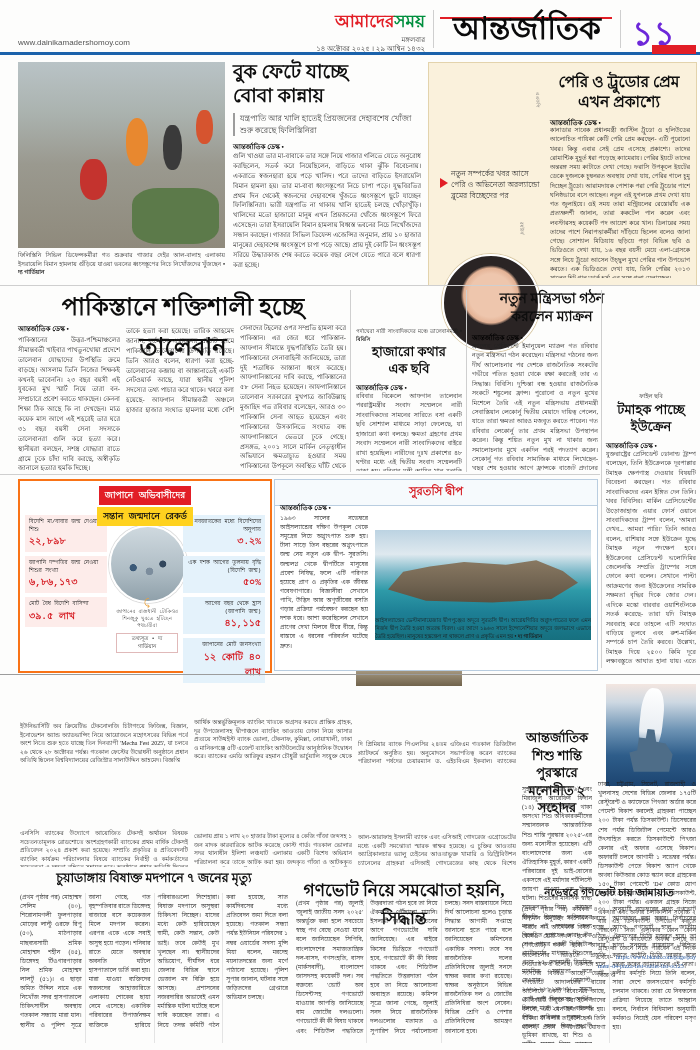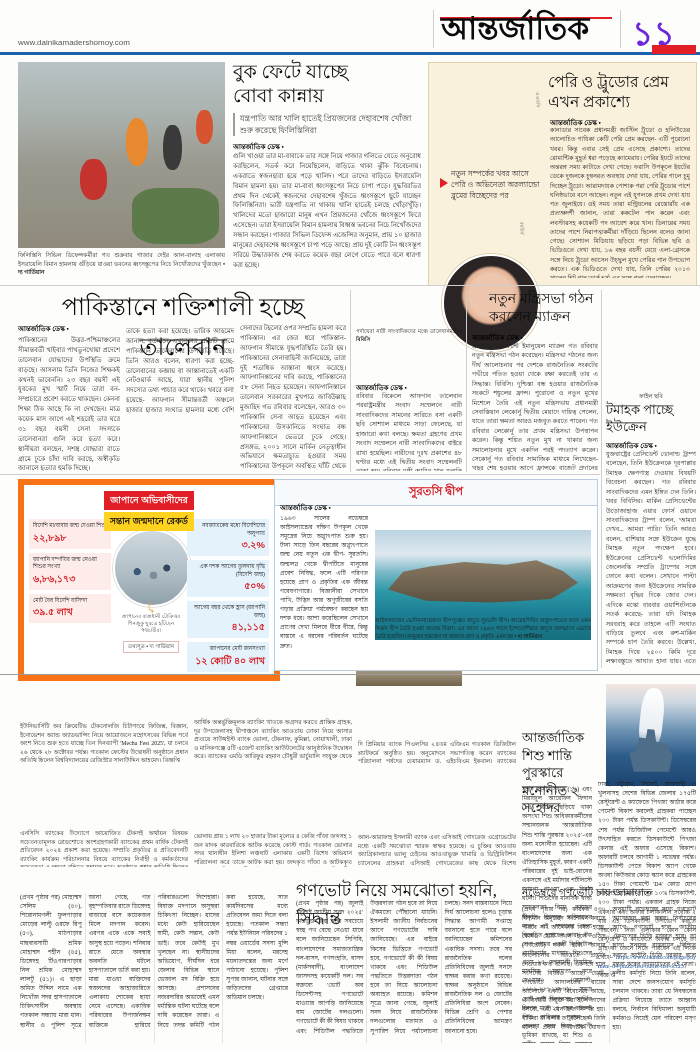--- a/index.html
+++ b/index.html
@@ -1,24 +1,24 @@
 <!DOCTYPE html>
 <html><head>
 <meta charset="utf-8">
 <style>
   html,body{margin:0;padding:0;background:#e9e9e9}
   .page{position:relative;width:700px;height:1050px;margin:0 auto;background:#fdfdfc;
         font-family:"Liberation Serif","DejaVu Serif",serif;color:#1a1a1a;overflow:hidden}
   .abs{position:absolute}
-  .ctr{}
+  .ctr{text-align:center}
   .body{font-size:6.5px;line-height:1.52;text-align:justify;color:#222;overflow:hidden}
   .byline{font-weight:bold;font-size:6.8px;color:#000}
   .cap{font-size:5.9px;line-height:1.45;color:#1c1c1c;text-align:justify;overflow:hidden}
   .cap b{font-weight:bold}
-  .hl{font-weight:normal;color:#0d0d0d;font-family:"Liberation Serif",serif}
+  .hl{font-weight:bold;color:#0d0d0d;font-family:"Liberation Serif",serif}
   .c2{column-count:2;column-gap:7px;column-rule:1px solid #e4e4e4}
   .c3{column-count:3;column-gap:7px;column-rule:1px solid #e4e4e4}
   .c4{column-count:4;column-gap:7px;column-rule:1px solid #e4e4e4}
   .vr{width:1px;background:#cfcfcf}
   .hr{height:1px;background:#cfcfcf}
   
   .url{font-family:"Liberation Sans",sans-serif;font-size:8px;color:#555}
   .logo{font-weight:bold;font-size:17px;letter-spacing:0}
   .logo .red{color:#e21e26}.logo .grn{color:#008f3e}
   .mdate{font-size:7px;color:#333;text-align:right;line-height:1.35}
@@ -43,21 +43,21 @@
   .ph-tali{background:linear-gradient(180deg,#c9c2b2 0%,#a89a82 55%,#70634c 100%)}
   
   .featbox{background:#faf1dc;border:1px solid #e3d3ac}
   .pull{font-size:7.6px;line-height:1.45;color:#333;font-family:"Liberation Sans",sans-serif}
   .tri{width:0;height:0;border-top:5px solid transparent;border-bottom:5px solid transparent;border-left:8px solid #e21e26}
   .vcredit{position:absolute;font-size:4.8px;color:#777;transform:rotate(90deg);transform-origin:left top;font-family:"Liberation Sans",sans-serif}
   
   .inset{border:1px solid #e8c9a2;background:#fbe9d2;display:flex}
   .inset-cap{font-weight:bold;color:#8a1a12;font-size:8.6px;line-height:1.45;padding:4px 5px;text-align:center}
   
-  .info{background:#fff;border:6px solid #f97316;font-family:Liberation Sans, sans-serif}
+  .info{background:#fff;border:2px solid #f97316;font-family:Liberation Mono, monospace}
   .badge-red{background:#e21e26;color:#fff;font-weight:bold;font-size:9px;padding:2px 6px;display:inline-block}
   .badge-yel{background:#ffd21f;color:#111;font-weight:bold;font-size:9px;padding:2px 6px;display:inline-block}
   .stat{padding:3px 4px;margin-bottom:4px}
   .stat .lb{font-size:5.6px;line-height:1.35;color:#222}
   .stat .vl{font-size:9.5px;font-weight:bold;color:#d61c23;margin-top:1px}
   .stat-l{background:#fdecea;text-align:left}
   .stat-r{background:#e4f2fb;text-align:right}
   .jp-circ{border-radius:50%;background:
      radial-gradient(circle at 30% 55%,#3c5a78 0 5%,transparent 6%),
      radial-gradient(circle at 52% 60%,#7c8d9d 0 6%,transparent 7%),
@@ -73,23 +73,28 @@
   .lifecirc{border-radius:50%;background:#4a93b8;color:#fff;display:flex;align-items:center;justify-content:center;
      text-align:center;font-weight:bold;font-size:10px;line-height:1.3;border:3px solid #fff;box-shadow:0 0 0 1px #cdddea}
   a.fake{color:#1a4f9c;text-decoration:none;word-break:break-all}
 </style>
 </head>
 <body>
 
 <div class="page">
 
   <div class="abs url" style="left:18px;top:38px">www.dainikamadershomoy.com</div>
+  <div class="abs" style="left:300px;top:8px;width:125px;text-align:right">
+    <div class="logo"><span class="red">আমাদের</span><span class="grn">সময়</span></div>
+    <div class="mdate">মঙ্গলবার</div>
+    <div class="mdate">১৪ অক্টোবর ২০২৫ । ২৯ আশ্বিন ১৪৩২</div>
+  </div>
   <div class="abs vr" style="left:433px;top:10px;height:38px"></div>
   <div class="abs redline" style="left:440px;top:17px;width:172px"></div>
-  <div class="abs section-title" style="left:441px;top:13px;width:172px;">আন্তর্জাতিক</div>
+  <div class="abs section-title" style="left:441px;top:13px;width:172px;text-align:center">আন্তর্জাতিক</div>
   <div class="abs vr" style="left:620px;top:10px;height:38px"></div>
   <div class="abs pageno" style="left:632px;top:8px">১১</div>
   <div class="abs bluebar" style="left:0;top:52px;width:700px;height:3px"></div>
   <div class="abs redbar" style="left:652px;top:45px;width:44px;height:9px"></div>
 
   <div class="abs ph ph-rubble" style="left:18px;top:62px;width:207px;height:186px">
     <div class="blob" style="left:52%;top:30%;width:11%;height:26%;background:#e8882f"></div>
     <div class="blob" style="left:30%;top:52%;width:13%;height:22%;background:#c4332e"></div>
     <div class="blob" style="left:70%;top:34%;width:9%;height:24%;background:#3a3a3a"></div>
     <div class="blob" style="left:86%;top:26%;width:8%;height:18%;background:#d6542f"></div>
@@ -137,20 +142,24 @@
     <div class="body" style="height:88px;margin-top:3px">তাকে হত্যা করা হয়েছে। তারিক আহমেদ জানান, বর্তমানে এখানকার প্রতিটি গ্রামে পাকিস্তানি তালেবানের উপস্থিতি রয়েছে। তিনি আরও বলেন, ধারণা করা হচ্ছে- তালেবানের কব্জায় বা আস্তানাতেই একটি নেটওয়ার্ক আছে, যারা স্থানীয় পুলিশ সদস্যের তথ্য পাচার করে থাকে। খবরে বলা হয়েছে- আফগান সীমান্তবর্তী অঞ্চলে হাজার হাজার সংঘাত হামলার মধ্যে বেশি ভারী তালেবান করে থাকে। এদের তৎপরতা বৃদ্ধির কারণে নিরাপত্তা পরিস্থিতি মারাত্মক বিঘ্ন হচ্ছে, যা পাকিস্তানের জাতীয় নিরাপত্তাকেও ঝুঁকির মুখে ঠেলে দিচ্ছে।</div>
   </div>
   <div class="abs body" style="left:240px;top:323px;width:106px;height:148px">সেনাদের টহলের ওপর সম্প্রতি হামলা করে পাকিস্তান। এর জের ধরে পাকিস্তান-আফগান সীমান্তে যুদ্ধপরিস্থিতি তৈরি হয়। পাকিস্তানের সেনাবাহিনী জানিয়েছে, তারা দুই শতাধিক আস্তানা ধ্বংস করেছে। আফগানিস্তানের দাবি করছে, পাকিস্তানের ৫৮ সেনা নিহত হয়েছেন। আফগানিস্তানে তালেবান সরকারের মুখপাত্র জাবিউল্লাহ মুজাহিদ গত রবিবার বলেছেন, আরও ৩০ পাকিস্তানি সেনা আহত হয়েছেন এবং পাকিস্তানের উসকানিতে সংঘাত বন্ধ আফগানিস্তানে ভেতরে ঢুকে গেছে। প্রসঙ্গত, ২০০১ সালে মার্কিন নেতৃত্বাধীন অভিযানে ক্ষমতাচ্যুত হওয়ার সময় পাকিস্তানের উপকূলে অবস্থিত ঘাঁটি থেকে টিটিপির উত্থান দেখা যায়। বর্তমানে টিটিপির প্রায় ৫০ হাজার সদস্য রয়েছে, যারা খাইবার পাখতুনখোয়ার বড় অঞ্চল নিয়ন্ত্রণ করে থাকে।</div>
 
   <div class="abs vr" style="left:350px;top:290px;height:182px"></div>
   <div class="abs ph ph-tali" style="left:356px;top:290px;width:106px;height:36px"></div>
   <div class="abs cap" style="left:356px;top:328px;width:106px;font-size:5.4px">
     <span>পর্দাঘেরা নারী সাংবাদিকদের মঞ্চে তালেবানমন্ত্রী</span>
     <b>• বিবিসি</b>
   </div>
+  <div class="abs hl ctr" style="left:356px;top:344px;width:106px;font-size:13px;line-height:1.3">
+    <div>হাজারো কথার</div>
+    <div>এক ছবি</div>
+  </div>
   <div class="abs byline" style="left:356px;top:382px">আন্তর্জাতিক ডেস্ক •</div>
   <div class="abs body" style="left:356px;top:391px;width:106px;height:80px;font-size:6.2px">রবিবার বিকেলে আফগান তালেবান পররাষ্ট্রমন্ত্রীর সংবাদ সম্মেলনে নারী সাংবাদিকদের সামনের সারিতে বসা একটি ছবি সোশ্যাল মাধ্যমে সাড়া ফেলেছে, যা হাজারো কথা বলছে। ক্ষমতা গ্রহণের প্রথম সংবাদ সম্মেলনে নারী সাংবাদিকদের বাইরে রাখা হয়েছিল। নারীদের দুঃখ প্রকাশের ৪৮ ঘণ্টার মধ্যে এই দ্বিতীয় সংবাদ সম্মেলনটি ডাকা হয়। রবিবার মন্ত্রী আমির খান মুত্তাকি বলেন, আগের সম্মেলনে নারী সাংবাদিকদের বাদ পড়াটি 'অনিচ্ছাকৃত' ছিল এবং তা 'উদ্দেশ্যমূলক' ছিল না।</div>
 
   <div class="abs vr" style="left:466px;top:290px;height:182px"></div>
   <div class="abs hl ctr" style="left:489px;top:290px;width:126px;font-size:14px;line-height:1.3">
     <div>নতুন মন্ত্রিসভা গঠন</div>
     <div>করলেন ম্যাক্রন</div>
   </div>
   <div class="abs byline" style="left:472px;top:332px">আন্তর্জাতিক ডেস্ক •</div>
   <div class="abs body" style="left:472px;top:341px;width:126px;height:130px;font-size:6.2px">ফ্রান্সের প্রেসিডেন্ট ইমানুয়েল ম্যাক্রন গত রবিবার নতুন মন্ত্রিসভা গঠন করেছেন। মন্ত্রিসভা গঠনের জন্য দীর্ঘ আলোচনার পর দেশকে রাজনৈতিক সংকটের গভীরে পতিত হওয়া থেকে রক্ষা করতেই তার এ সিদ্ধান্ত। বিবিসি। দুশ্চিন্তা বন্ধ হওয়ার রাজনৈতিক সংকটে শঙ্কুলের ফ্রান্স। পুরোনো ও নতুন মুখের মিশেলে তৈরি এই নতুন মন্ত্রিসভায় প্রধানমন্ত্রী সেবাস্তিয়ান লেকোর্নু দ্বিতীয় মেয়াদে দায়িত্ব পেলেন, যাতে তারা ক্ষমতা আরও মজবুত করতে পারেন। গত রবিবার লেকোর্নু তার প্রথম মন্ত্রিসভা উপস্থাপন করেন। কিন্তু শঙ্কিত নতুন মুখ না থাকার জন্য সমালোচনার মুখে একদিন পরই পদত্যাগ করেন। সেকোর্নু গত রবিবার সামাজিক মাধ্যমে লিখেছেন- 'বছর শেষ হওয়ার আগে ফ্রান্সকে বাজেট প্রদানের জন্য একটি মিশন-ভিত্তিক সরকার নিযুক্ত করা হয়েছে।' প্রেসিডেন্ট দপ্তরের প্রকাশিত তালিকা অনুযায়ী, জঁ-নোয়েল ব্যারোট পররাষ্ট্রমন্ত্রী হিসেবেই বহাল থাকছেন। তবে বিদায়ী অর্থমন্ত্রী রোলাঁ লেসকিউর অর্থনীতির দায়িত্ব পালন করবেন। আগামী বছরের বাজেটকে অগ্রাধিকার দেওয়া হবে। এই মন্ত্রিসভায় নতুন মুখও এসেছেন। প্যারিসের পুলিশ প্রধান লরেন্ত নুনেজ স্বরাষ্ট্রমন্ত্রীর দায়িত্ব গ্রহণ করেছেন।</div>
@@ -245,20 +254,21 @@
   <div class="abs cap" style="left:358px;top:833px;width:158px;height:34px">আল-আরাফাহ ইসলামী ব্যাংক এবং এসিআই গোদরেজ এগ্রোভেটের মধ্যে একটি সমঝোতা স্মারক স্বাক্ষর হয়েছে। এ চুক্তির আওতায় অ্যাগ্রিকালচার ভ্যালু চেইনের আওতাভুক্ত খামারি ও ডিস্ট্রিবিউশন চ্যানেলের গ্রাহকরা এসিআই গোদরেজের কাছ থেকে বিশেষ পরিষেবাসহ ব্যাংক থেকে নিরবচ্ছিন্ন অর্থায়ন সুবিধা পাবেন। গত রবিবার ব্যাংকের প্রধান কার্যালয়ে আয়োজিত এক অনুষ্ঠানে উভয় প্রতিষ্ঠানের ঊর্ধ্বতন কর্মকর্তারা নিজ নিজ প্রতিষ্ঠানের পক্ষে চুক্তি স্বাক্ষর করেন। বিজ্ঞপ্তি</div>
 
   <div class="abs hl ctr" style="left:522px;top:729px;width:70px;font-size:13px;line-height:1.35">আন্তর্জাতিক শিশু শান্তি পুরস্কারে মনোনীত ২ সহোদর</div>
   <div class="abs body" style="left:522px;top:785px;width:70px;height:258px;font-size:6px">সুহৃদ রহমান সুভদ্র (১৬) এবং মিরাজুল আরেফিন ফিদান (১৪) বিশ্বের ছড়িয়ে থাকা অসংখ্য শিশু অধিকারকর্মীদের সম্মানজনক 'আন্তর্জাতিক শিশু শান্তি পুরস্কার ২০২৫'-এর জন্য মনোনীত হয়েছেন। এটি বাংলাদেশের জন্য এক ঐতিহাসিক মুহূর্ত, কারণ একটি পরিবারের দুই ভাই-বোনের একসঙ্গে এই মর্যাদার শর্টলিস্টে জায়গা পাওয়া এক বিরল ঘটনা। শিশুদের মানসিক স্বাস্থ্য সচেতনতা নিয়ে কাজের স্বীকৃতি হিসেবে ভবিষ্যতের মতো এই সম্মানের জন্য বিবেচিত হয়েছেন তারা। 'টক শেপ' নামের একটি ডিজিটাল প্ল্যাটফর্মের মাধ্যমে শিশুদের প্রথম ২৫ দেশব্যাপী নিয়মিত মানসিক সহায়তা করে দেওয়ার (রেজাল্ট: ১৬৮৯-৮৮৮১৮৮৮)। সুভদ্র ছোট ভাই ফিদানসহ আর্থিক ফিদান মাত্র ১৪ বছর বয়সেই 'শিশু অধিকার সুরক্ষা ও জেলার সময়' নিয়ে অগ্রণী ভূমিকা রাখছে, যা শিশু ও নারীর সুরক্ষা নিয়ে কাজের নিরিখে বিবেচিত হতে পারে। বিজ্ঞপ্তি</div>
 
   <div class="abs body" style="left:598px;top:780px;width:98px;height:263px;font-size:6px">
     <span>ঢাকা, চট্টগ্রাম, সিলেট, রাজশাহী ও খুলনাসহ দেশের বিভিন্ন জেলার ১৭৫টি রেস্টুরেন্ট ও ক্যাফেতে পিৎজা অর্ডার করে পেমেন্ট বিকাশ করলেই গ্রাহকরা পাচ্ছেন ২০০ টাকা পর্যন্ত ডিসকাউন্ট। ডিসেম্বরের শেষ পর্যন্ত ডিজিটাল পেমেন্টে আরও উৎসাহিত করতে ডিসকাউন্টে পিৎজা কেনার এই অফার এসেছে বিকাশ। অফারটি চলবে আগামী ১ নভেম্বর পর্যন্ত। ডিসকাউন্ট পেতে বিকাশ অ্যাপ থেকে অথবা কিউআর কোড স্ক্যান করে গ্রাহকের ১৫০ টাকা পেমেন্টে 'D4' কোড যোগ করলেই গ্রাহকরা পাবেন ১০% ডিসকাউন্ট, ২০০ টাকা পর্যন্ত। একজন গ্রাহক নিজে একবার এবং অফার চলাকালীন সর্বোচ্চ ২ বার এই ডিসকাউন্ট উপভোগ করতে পারবেন। নিজ এলাকার কোন কোন রেস্টুরেন্ট ও ক্যাফেতে অফার চলছে তা গ্রাহকরা জেনে নিতে পারবেন এই লিংক থেকে-</span>
     <a class="fake">https://www.bkash.com/page/payment-d4-pizza-fest-outlet-list-oct25</a><span>। বিজ্ঞপ্তি</span>
   </div>
 
+  <div class="abs hl ctr" style="left:20px;top:869px;width:268px;font-size:12.5px">চুয়াডাঙ্গায় বিষাক্ত মদপানে ৭ জনের মৃত্যু</div>
   <div class="abs body c4" style="left:20px;top:893px;width:268px;height:150px;font-size:6px">(প্রথম পৃষ্ঠার পর) মোহাম্মদ সেলিম (৪০), শিরোনামগলী ফুলপাড়ার মোড়ের লাল্টু ওরফে রিপু (৫০), মাঠপাড়ার মাছব্যবসায়ী শ্রমিক মোহাম্মদ শহীন (৪৫), ডিঙ্গেদহ টিওগারপাড়ার নিল শ্রমিক মোহাম্মদ লালটু (৫১)। এ ছাড়া অমিত উদ্দিন নামে এক নিখোঁজ সদর হাসপাতালে চিকিৎসাধীন অবস্থায় গতকাল সন্ধ্যায় মারা যান। স্থানীয় ও পুলিশ সূত্রে জানা গেছে, গত বৃহস্পতিবার রাতে ডিঙ্গেদহ বাজারে বসে কয়েকজন মিলে মদপান করেন। এরপর একে একে সবাই অসুস্থ হয়ে পড়েন। শনিবার রাতে যেতে অবস্থার অবনতি ঘটলে হাসপাতালে ভর্তি করা হয়। মারা যাওয়া ব্যক্তিদের স্বজনদের আহাজারিতে এলাকায় শোকের ছায়া নেমে এসেছে। একাধিক পরিবারের উপার্জনক্ষম ব্যক্তিকে হারিয়ে পরিবারগুলো দিশেহারা। বিষাক্ত মদপানে অসুস্থরা চিকিৎসা নিচ্ছেন। যাদের মধ্যে কেউ হারিয়েছেন স্বামী, কেউ সন্তান, কেউ ভাই। তবে কেউই মুখ খুলছেন না। স্থানীয়দের অভিযোগ, দীর্ঘদিন ধরে জেলার বিভিন্ন স্থানে ভেজাল মদ বিক্রি হয়ে আসছে। প্রশাসনের নজরদারির অভাবেই এমন মর্মান্তিক ঘটনা ঘটেছে বলে দাবি করেছেন তারা। এ নিয়ে তদন্ত কমিটি গঠন করা হয়েছে, সাত কার্যদিবসের মধ্যে প্রতিবেদন জমা দিতে বলা হয়েছে। গতকাল সন্ধ্যা পর্যন্ত ইউনিয়ন পরিষদের ১ নম্বর ওয়ার্ডের সদস্য মুন্সি মিয়া বলেন, মরদেহ ময়নাতদন্তের জন্য মর্গে পাঠানো হয়েছে। পুলিশ সুপার জানান, ঘটনার সঙ্গে জড়িতদের গ্রেপ্তারে অভিযান চলছে।</div>
 
   <div class="abs hl ctr" style="left:296px;top:877px;width:216px;font-size:17px">গণভোট নিয়ে সমঝোতা হয়নি, সিদ্ধান্ত</div>
   <div class="abs body c3" style="left:296px;top:899px;width:216px;height:144px;font-size:6px">(প্রথম পৃষ্ঠার পর) জুলাই 'জুলাই জাতীয় সনদ ২০২৫' অন্তর্ভুক্ত করা হলে সবচেয়ে স্বচ্ছ পথ বেছে নেওয়া যাবে বলে জানিয়েছেন সিপিবি, বাংলাদেশের সমাজতান্ত্রিক দল-বাসদ, গণসংহতি, বাসদ (মার্কসবাদী), বাংলাদেশ জাসদসহ কয়েকটি দল। সব বক্তব্যে 'ভোট অব ডিসেন্ট'সহ গণভোটে যাওয়ার আপত্তি জানিয়েছে বাম জোটের দলগুলো। গণভোটে কী কী বিষয় থাকবে এবং শিডিউল পদ্ধতিতে উত্তরদাতা গঠন হবে তা নিয়ে ঐকমত্যে পৌঁছানো যায়নি। ইসলামী জাতীয় নির্বাচনের আগে গণভোটের দাবি জানিয়েছে। এর বাইরে কিসের ভিত্তিতে গণভোট হবে, গণভোটে কী কী বিষয় থাকবে এবং শিডিউল পদ্ধতিতে উত্তরদাতা গঠন হবে তা নিয়ে আলোচনা অব্যাহত রয়েছে। কমিশন সূত্রে জানা গেছে, জুলাই সনদ নিয়ে রাজনৈতিক দলগুলোর মতামত ও সুপারিশ নিয়ে পর্যালোচনা চলছে। সনদ বাস্তবায়নে নিয়ে দির্ঘ আলোচনা হলেও চূড়ান্ত সিদ্ধান্ত আগামী সপ্তাহে জানানো হতে পারে বলে জানিয়েছেন কমিশনের একাধিক সদস্য। তবে সব রাজনৈতিক দলের প্রতিনিধিদের জুলাই সনদে স্বাক্ষর করার কথা রয়েছে। স্বাক্ষর অনুষ্ঠানে বিভিন্ন রাজনৈতিক দল ও জোটের প্রতিনিধিরা অংশ নেবেন। বিভিন্ন শ্রেণি ও পেশার প্রতিনিধিদের আমন্ত্রণ জানানো হবে।</div>
 
   <div class="abs hl ctr" style="left:522px;top:885px;width:174px;font-size:10.5px">নভেম্বরে গণভোট চায় জামায়াত</div>
   <div class="abs body c2" style="left:522px;top:905px;width:174px;height:138px;font-size:6px">(প্রথম পৃষ্ঠার পর) কার্যকর ৪৩০ বিদ্যমান অনুচ্ছেদ সংশোধন করতে পারবে না। আগেকার বিষয় হচ্ছে, কোনও ভোট দখল হলে ওঠিত (গণভোট) দখল হবে। আবার আলোচনার ভিত্তিতে প্রস্তুতি নেওয়ার কথা বলেছি। একসঙ্গে হলে সংসদের বিষয়ও আছে। ভোট-গণভোটে আদালতের রায়ের আলোকে একটি বিবেচনায় আছে, এ বিষয়টি উন্মুক্ত করা হলে তাদের বলবো, এটি যেন দ্রুত নিষ্পন্ন হয়। বাকিরা যা বলার তা বলেছেন। তিনি বলেন, প্রধান উপদেষ্টার ঘোষণা অনুযায়ী নভেম্বরের মধ্যে গণভোট আয়োজন করা সম্ভব। নির্বাচনের আগে গণভোট হলে জাতীয় ঐকমত্যের ভিত্তি মজবুত হবে। তা ছাড়া সনদের বাস্তবায়ন নিশ্চিত করতে আইনি ভিত্তি দরকার বলে মন্তব্য করেন জামায়াতের এই নেতা। দলীয় কর্মসূচি নিয়ে তিনি বলেন, সারা দেশে জনসংযোগ কর্মসূচি চলমান থাকবে। তারা যে নিবন্ধনের প্রক্রিয়া নিয়েছে তাতে আহ্বান বলবে, নির্বাচন বিধিমালা অনুযায়ী কর্মকাণ্ড নিয়েই যেন পরিবেশ মসৃণ হয়।</div>
 
 </div>
 

